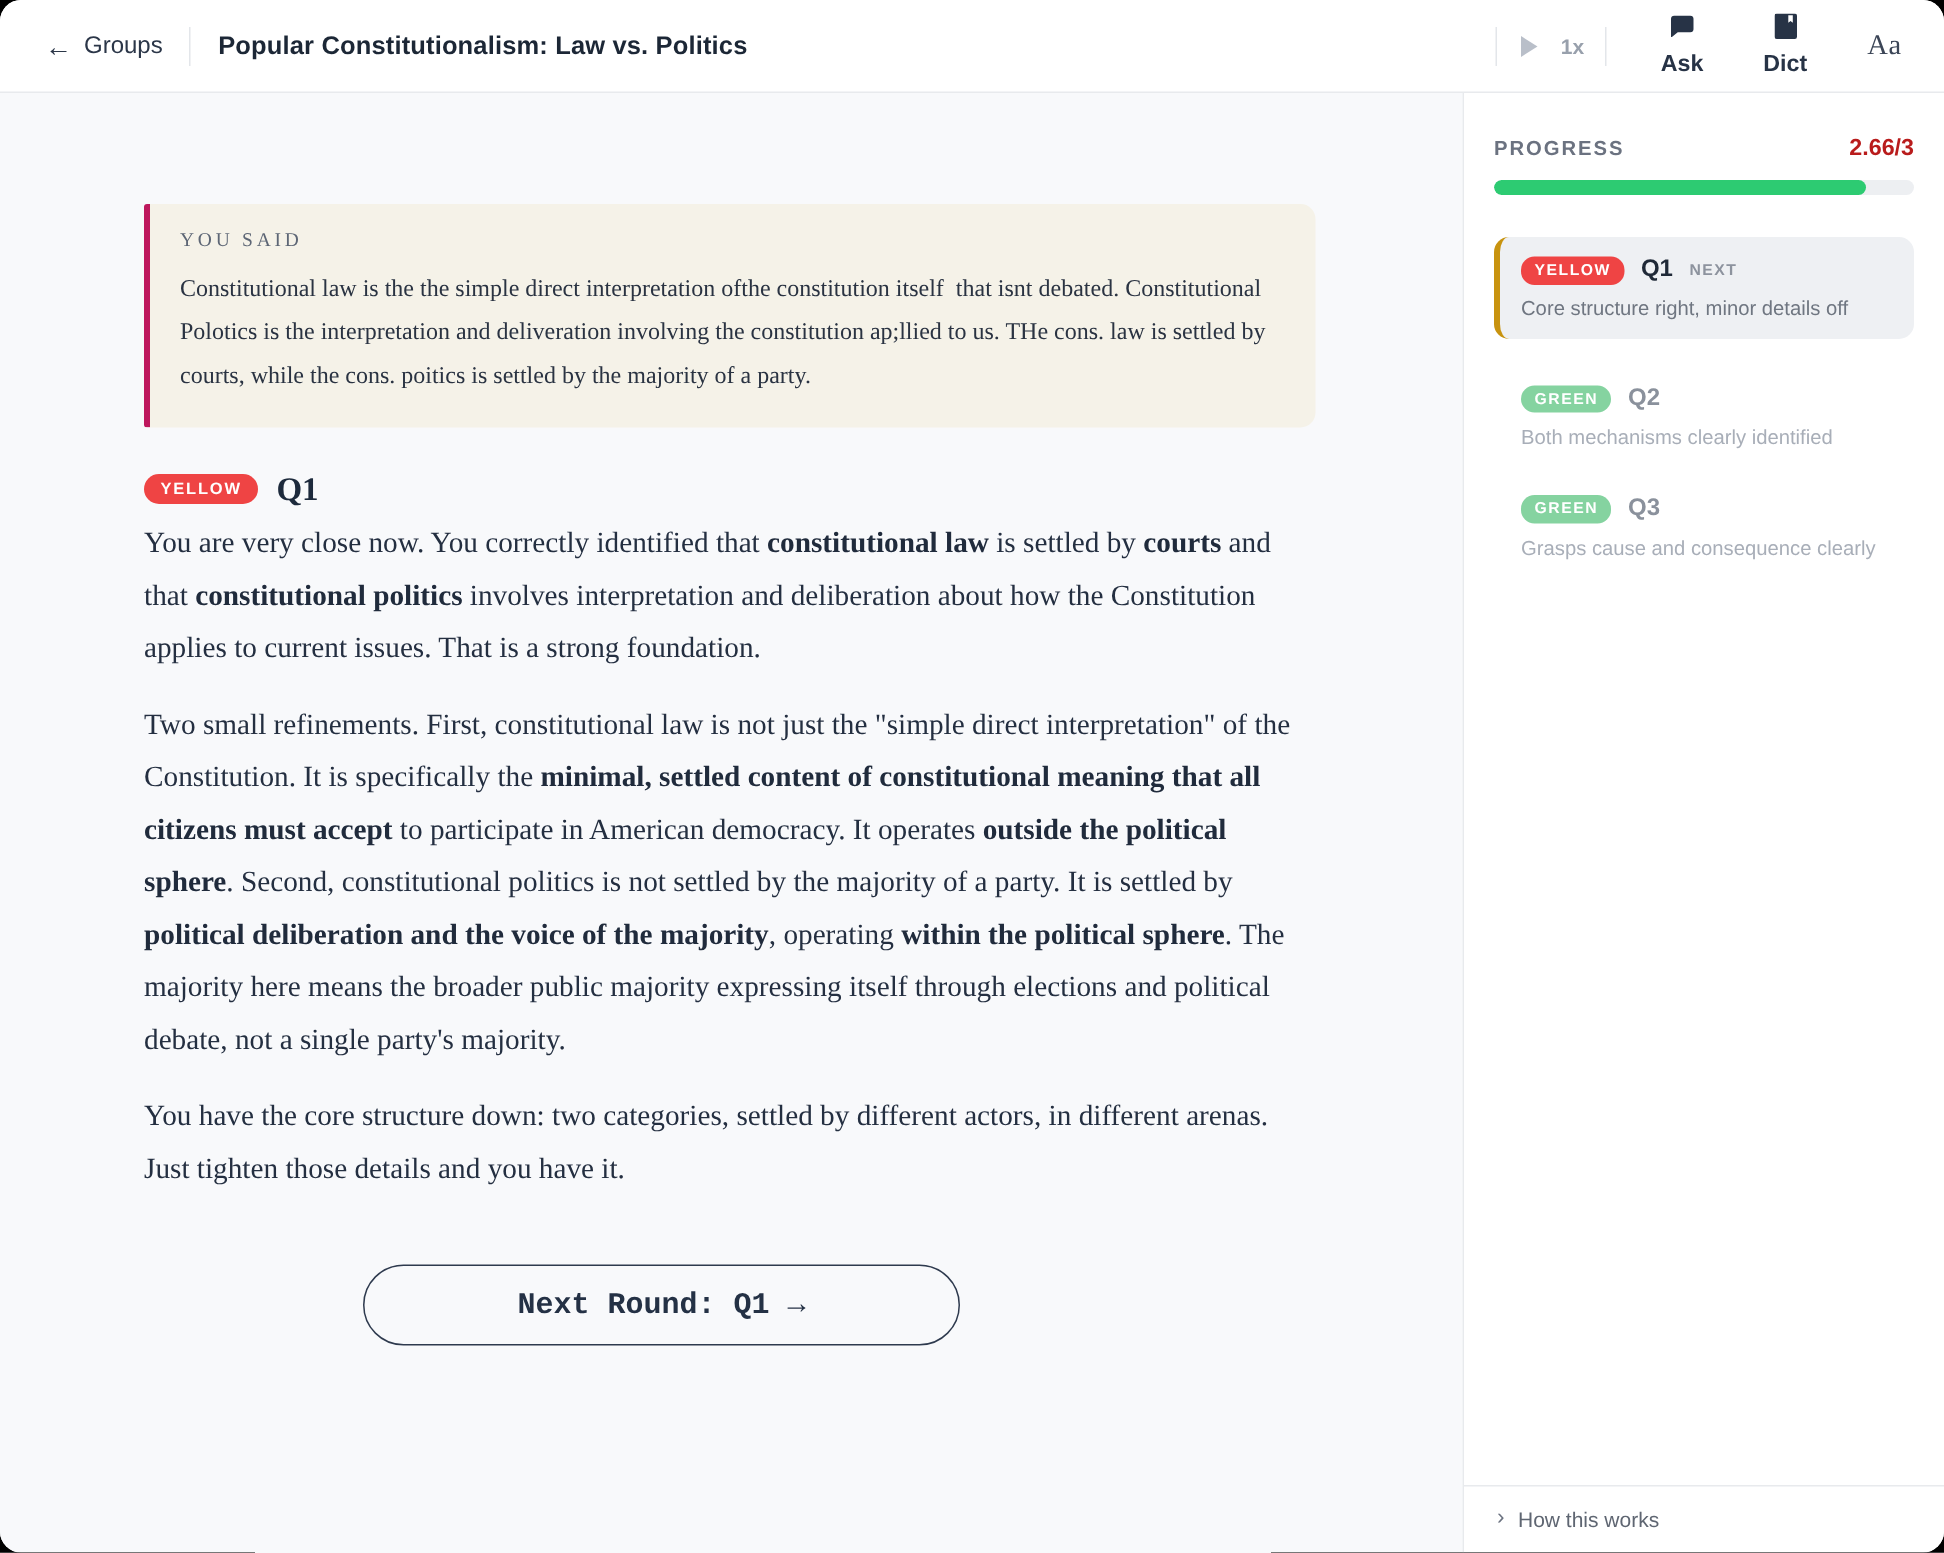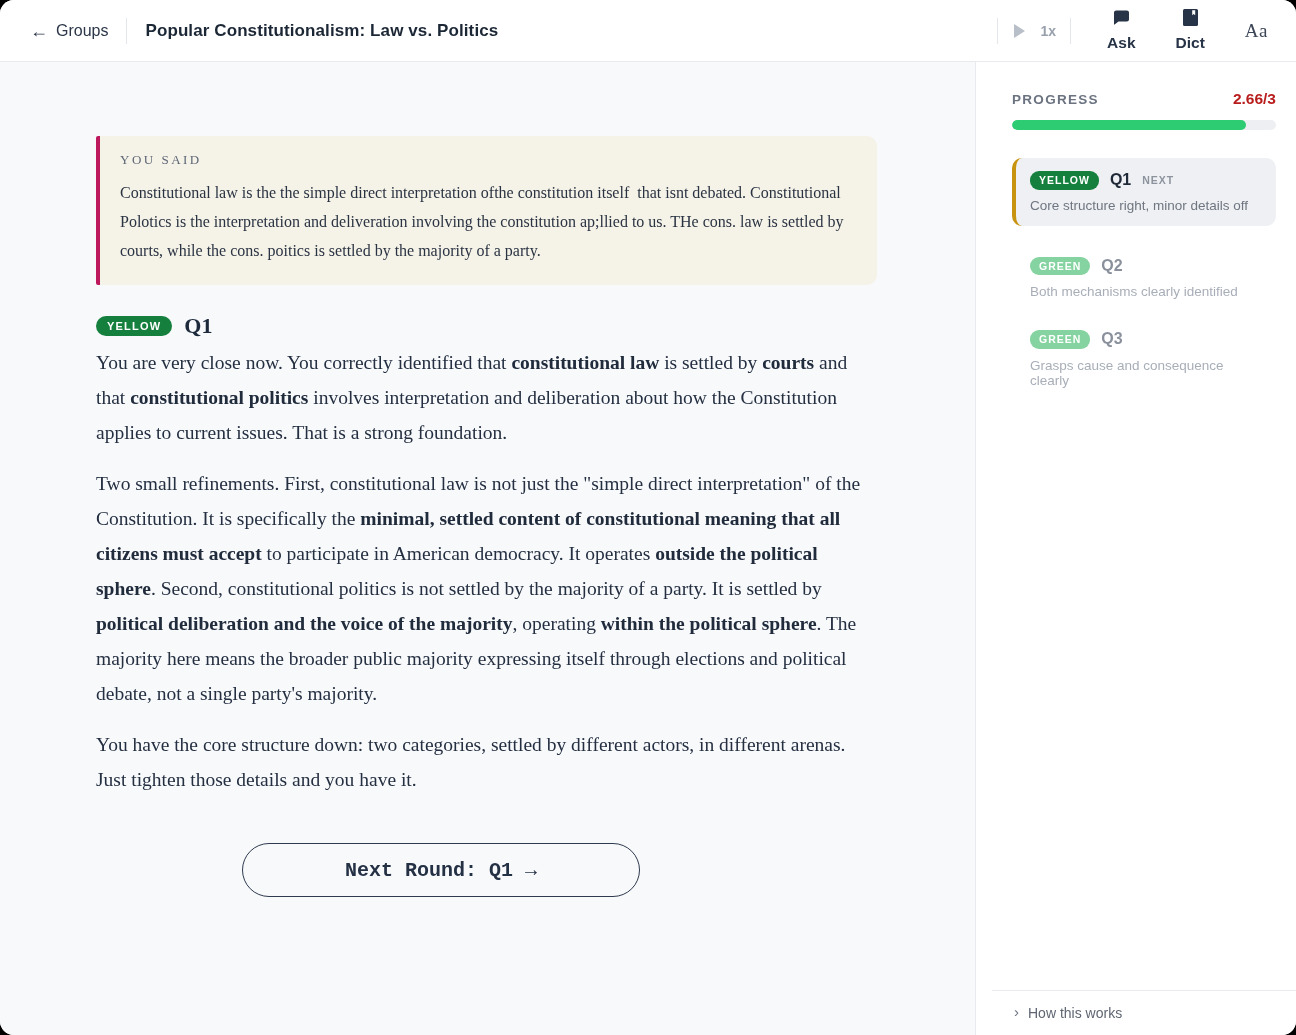--- a/index.html
+++ b/index.html
@@ -29,34 +29,34 @@
   .main-col{width:781px;}
 
   
   .you-said{background:#f5f2e8;border-left:4px solid #be185d;border-radius:2px 10px 10px 2px;padding:16px 24px 20px 20px;}
   .ys-label{font-family:"Liberation Serif",serif;font-size:13px;letter-spacing:2.5px;color:#5d6675;margin-bottom:10px;}
   .ys-text{font-family:Liberation Serif, serif;font-size:16px;line-height:29px;color:#2a3342;margin:0;white-space:pre-wrap;}
 
   
   .q-header{display:flex;align-items:center;gap:12px;margin:28px 0 6px 0;}
   .badge{display:inline-block;font-size:11px;font-weight:700;letter-spacing:1.2px;color:#fff;border-radius:10px;padding:4px 11px 3px;line-height:1.1;}
-  .badge.gold{background:#15803d;}
+  .badge.gold{background:#ef4444;}
   .badge.green{background:#85d3a0;}
   .q-id-main{font-family:"Liberation Serif",serif;font-size:22px;font-weight:700;color:#1d2a3c;}
 
   
   .feedback p{font-family:"Liberation Serif",serif;font-size:19.5px;line-height:35px;color:#242f41;margin:0 0 16px 0;}
   .feedback b{font-weight:700;color:#202b3c;}
 
   
   .btn-row{margin-top:46px;display:flex;justify-content:center;width:690px;}
   .next-btn{width:398px;height:54px;border:1.5px solid #2e3a4e;border-radius:27px;background:transparent;font-family:Liberation Mono, monospace;font-size:20px;font-weight:700;color:#243145;cursor:pointer;}
 
   
-  .sidebar{width:321px;min-width:321px;background:#fff;border-left:1px solid #e8eaed;display:flex;flex-direction:column;padding:28px 20px 0 36px;}
+  .sidebar{width:321px;min-width:321px;background:#fff;border-left:1px solid #e8eaed;display:flex;flex-direction:column;padding:28px 20px 0 20px;}
   .progress-head{display:flex;justify-content:space-between;align-items:baseline;}
   .progress-label{font-size:13.5px;font-weight:700;letter-spacing:1.3px;color:#6b7280;}
   .progress-val{font-size:15.5px;font-weight:700;color:#b91c1c;}
   .progress-track{margin-top:12px;height:10px;border-radius:5px;background:#edeff2;overflow:hidden;position:relative;}
   .progress-fill{height:100%;border-radius:5px;background:#2dcb72;width:0;}
 
   .q-card{margin-top:28px;background:#eef0f3;border-left:4px solid #c8930f;border-radius:10px;padding:13px 14px 13px 14px;}
   .q-card-top{display:flex;align-items:center;gap:11px;}
   .badge.sm{font-size:10.5px;padding:4px 9px 3px;border-radius:9px;letter-spacing:1px;}
   .q-name{font-size:16px;font-weight:700;color:#1f2937;}

